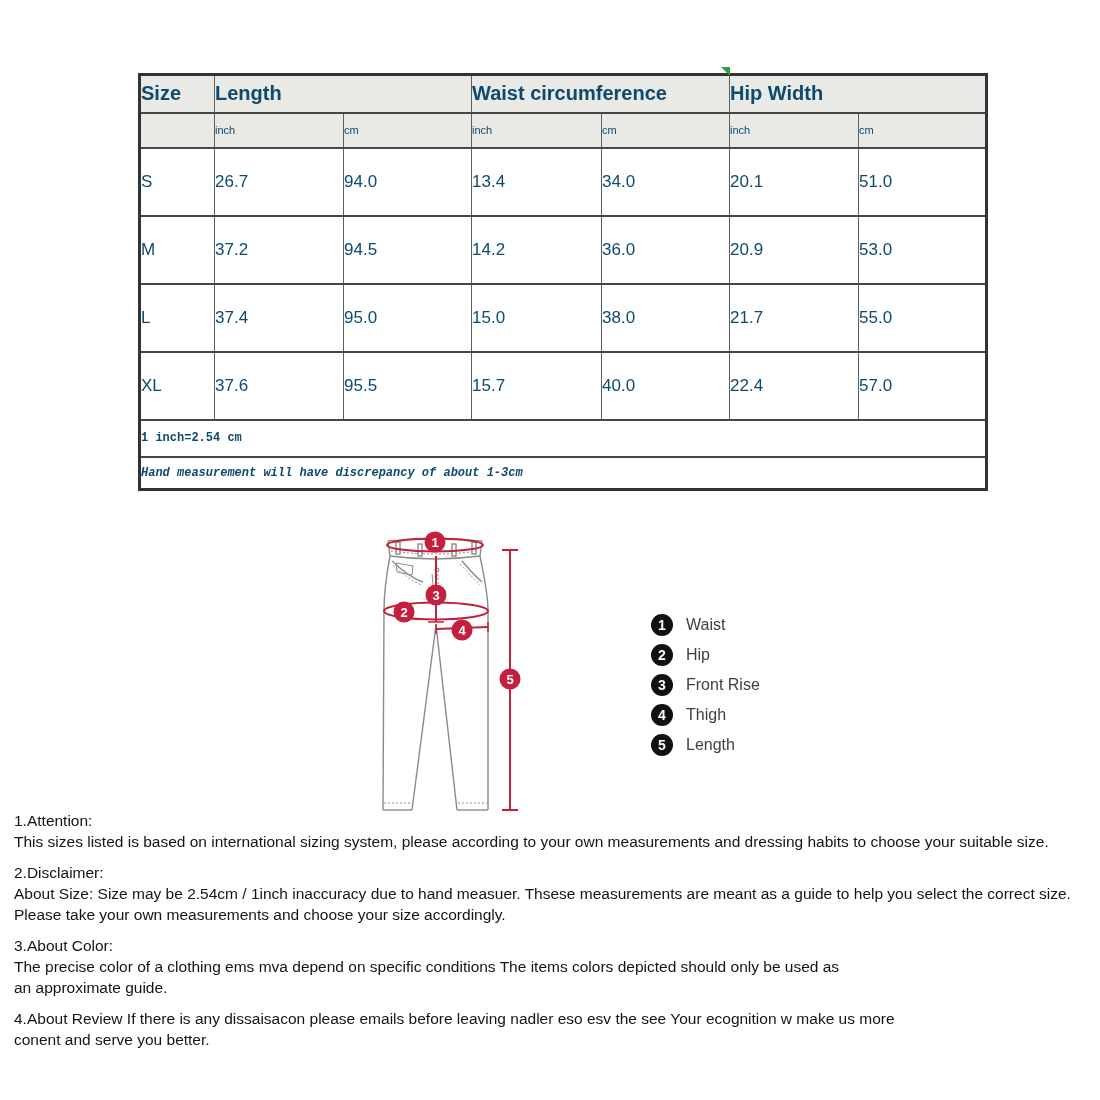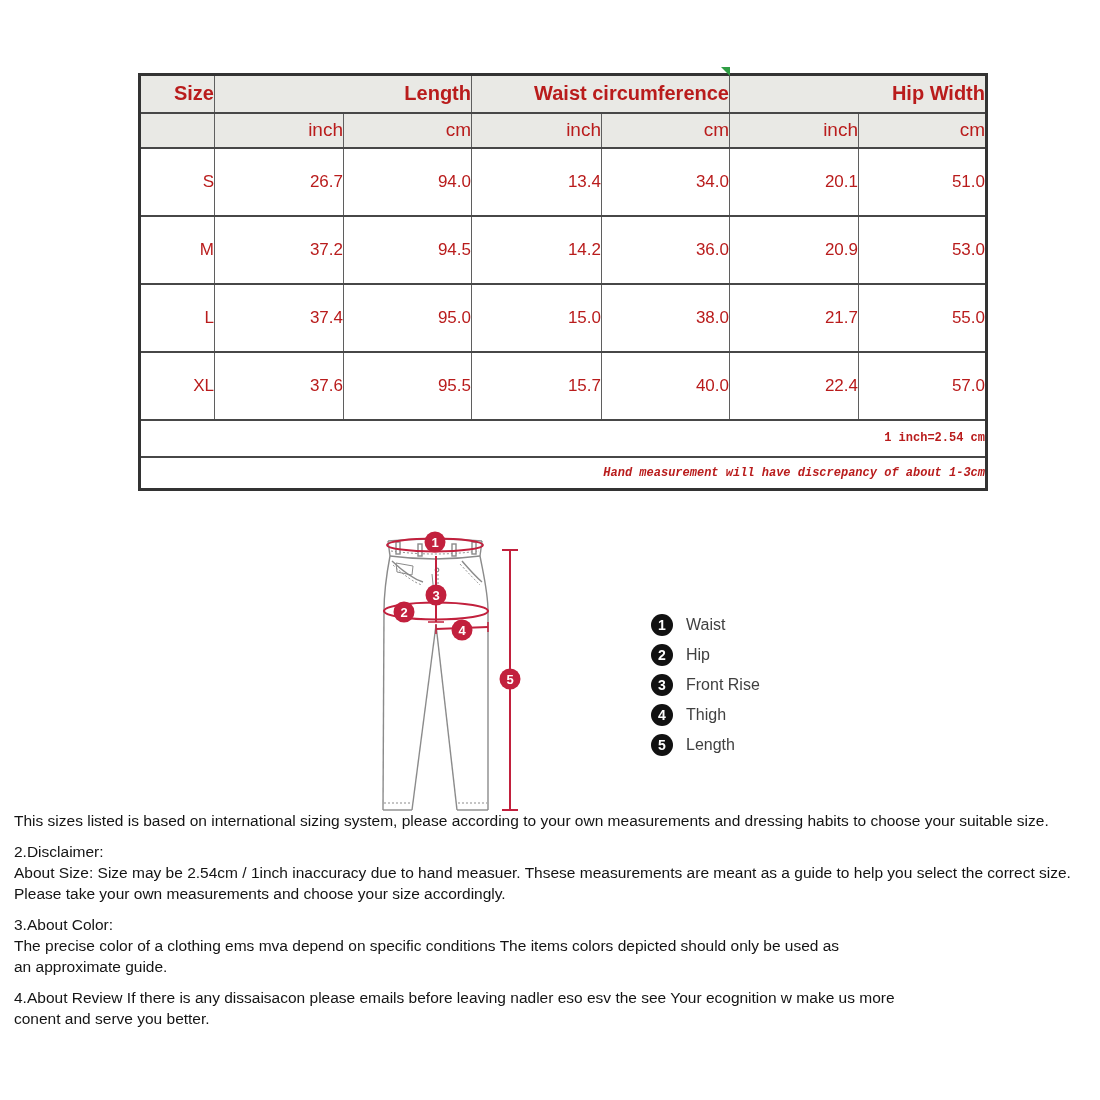--- a/index.html
+++ b/index.html
@@ -10,27 +10,27 @@
 
   
   .size-table {
     position:absolute; left:138px; top:73px; width:847px;
     border-collapse:collapse; table-layout:fixed; background:#fff;
     border:3px solid #333;
   }
   .size-table td {
     border-left:1px solid #5f5f5f; border-right:1px solid #5f5f5f;
     border-top:2px solid #474747; border-bottom:2px solid #474747;
-    text-align:right; vertical-align:middle; padding:0;
-    font-size:17px; color:#b91c1c;
+    text-align:left; vertical-align:middle; padding:0;
+    font-size:17px; color:#0c4a6e;
   }
   .size-table tr.group-h { height:38px; }
   .size-table tr.group-h td { background:#e9e9e5; font-weight:bold; font-size:20px; }
   .size-table tr.unit-h  { height:35px; }
-  .size-table tr.unit-h td { background:#e9e9e5; font-size:19px; }
+  .size-table tr.unit-h td { background:#e9e9e5; font-size:11px; }
   .size-table tr.body-r  { height:68px; }
   .size-table tr.note-r1 { height:37px; }
   .size-table tr.note-r2 { height:33px;font-style:italic; }
   .size-table td.mono-note {
     font-family:"Liberation Mono","DejaVu Sans Mono",monospace;
     font-weight:bold; font-size:12px;
   }
 
   
   .corner-marker {
@@ -213,20 +213,21 @@
       <span class="legend-label">Thigh</span>
     </div>
     <div class="legend-row">
       <span class="legend-dot">5</span>
       <span class="legend-label">Length</span>
     </div>
   </div>
 
   <div class="notes">
     <div class="note-para">
+      <div class="note-line">1.Attention:</div>
       <div class="note-line">This sizes listed is based on international sizing system, please according to your own measurements and dressing habits to choose your suitable size.</div>
     </div>
     <div class="note-para">
       <div class="note-line">2.Disclaimer:</div>
       <div class="note-line">About Size: Size may be 2.54cm / 1inch inaccuracy due to hand measuer. Thsese measurements are meant as a guide to help you select the correct size.</div>
       <div class="note-line">Please take your own measurements and choose your size accordingly.</div>
     </div>
     <div class="note-para">
       <div class="note-line">3.About Color:</div>
       <div class="note-line">The precise color of a clothing ems mva depend on specific conditions The items colors depicted should only be used as</div>

